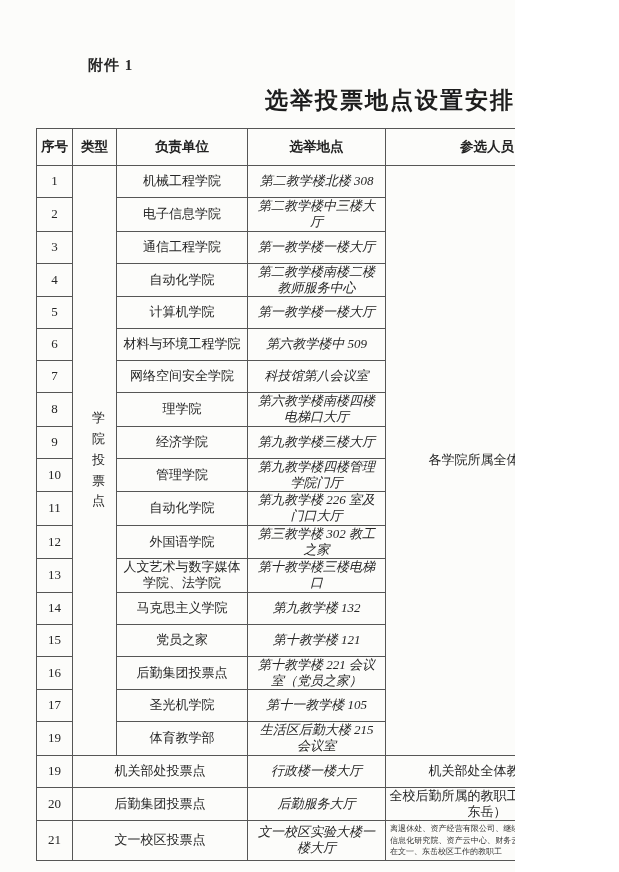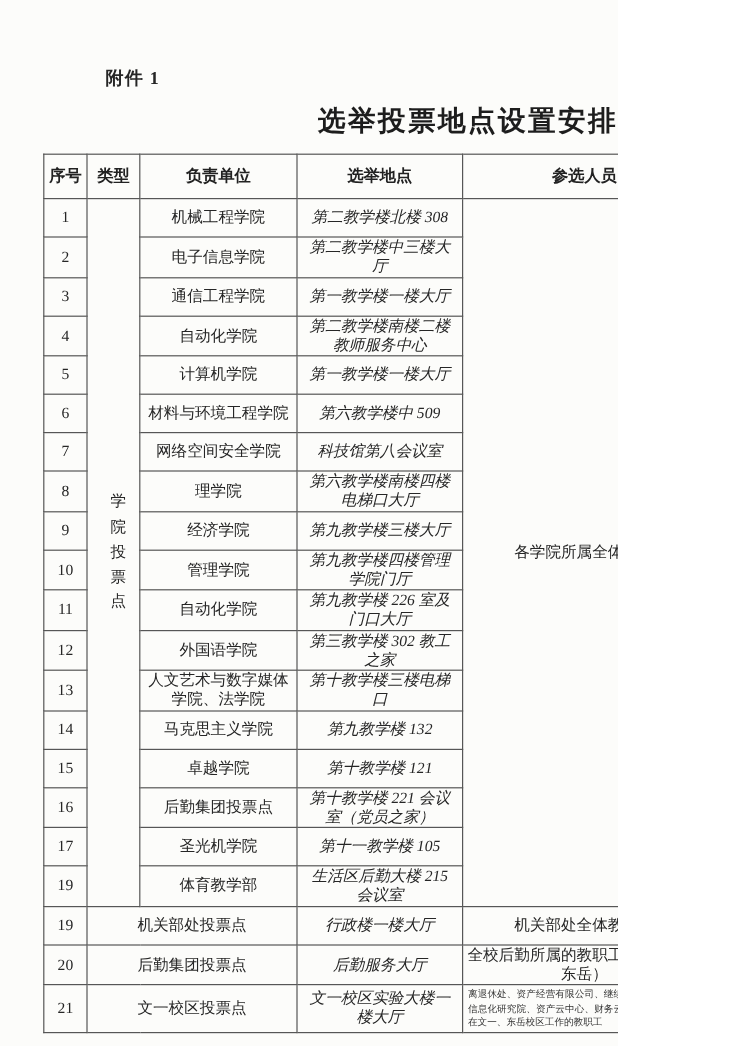--- a/index.html
+++ b/index.html
@@ -167,21 +167,21 @@
         <td class="unit">人文艺术与数字媒体学院、法学院</td>
         <td class="place">第十教学楼三楼电梯口</td>
       </tr>
       <tr>
         <td class="seq">14</td>
         <td class="unit">马克思主义学院</td>
         <td class="place">第九教学楼 132</td>
       </tr>
       <tr>
         <td class="seq">15</td>
-        <td class="unit">卓越学院</td>
+        <td class="unit">党员之家</td>
         <td class="place">第十教学楼 121</td>
       </tr>
       <tr>
         <td class="seq">16</td>
         <td class="unit">后勤集团投票点</td>
         <td class="place">第十教学楼 221 会议室（党员之家）</td>
       </tr>
       <tr>
         <td class="seq">17</td>
         <td class="unit">圣光机学院</td>

